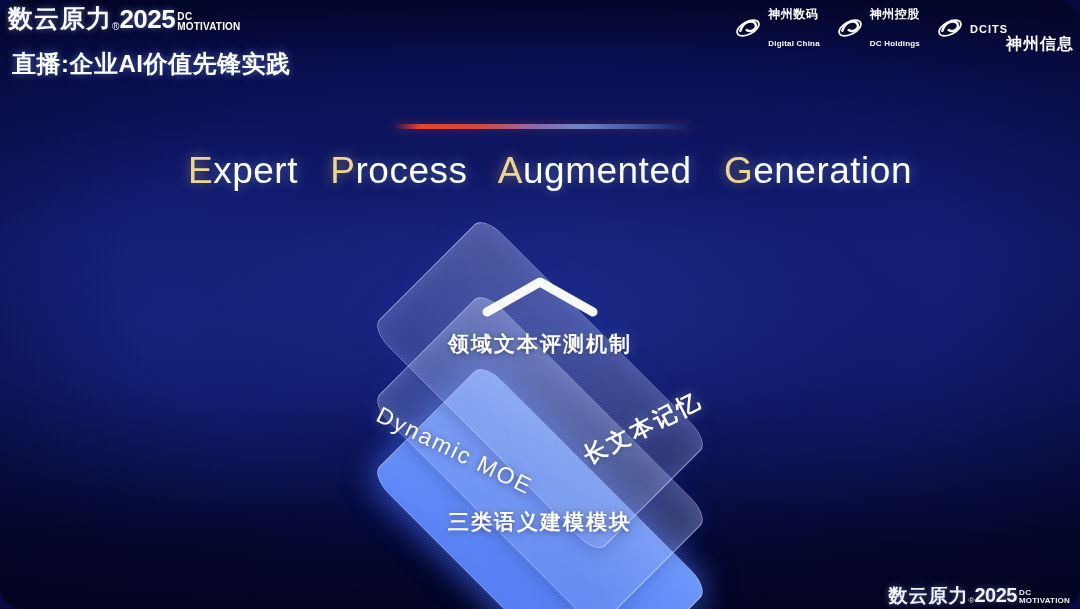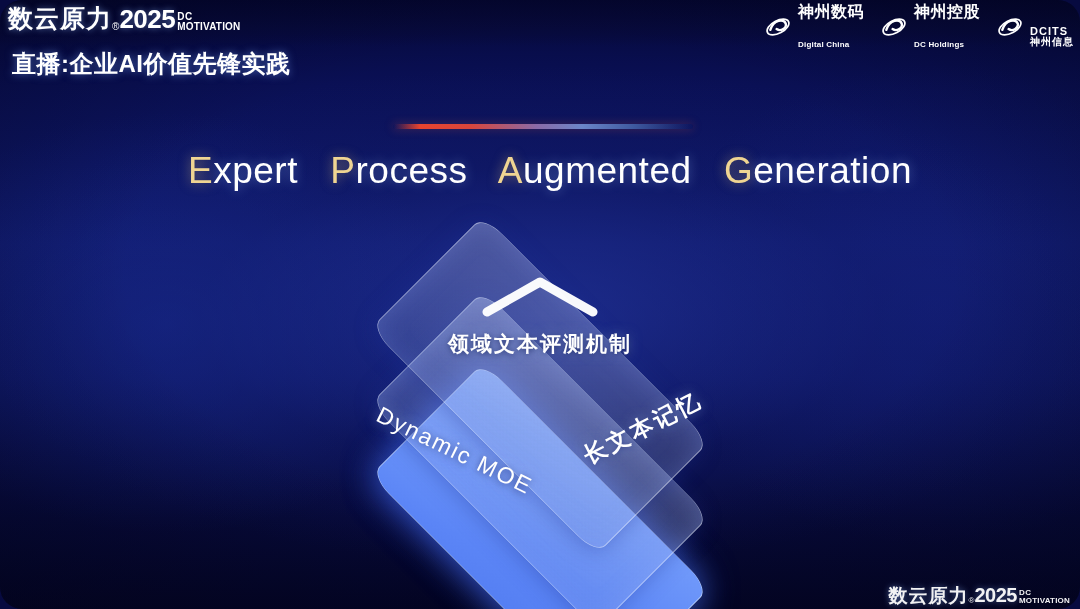--- a/index.html
+++ b/index.html
@@ -71,27 +71,27 @@
   #logo-bar {
     position:absolute; right:6px; top:4px;
     display:flex; align-items:center; gap:16px;
   }
   .corp-logo { display:flex; align-items:center; gap:6px; }
   .swirl { width:28px; height:26px; flex:none; }
   .corp-text { line-height:1.05; }
   .corp-cn {
     display:block;
     font-family:"DejaVu Sans","Liberation Sans",sans-serif;
-    font-size:16px; font-weight:bold; color:#ffffff; letter-spacing:0.5px;
+    font-size:12px; font-weight:bold; color:#ffffff; letter-spacing:0.5px;
   }
   .corp-en {
     display:block; font-size:8px; font-weight:bold;
     color:#ffffff; letter-spacing:0.2px;margin-top:20px;
   }
-  .corp-logo.dcits .corp-cn { font-size:10px; letter-spacing:1px; }
+  .corp-logo.dcits .corp-cn { font-size:16px; letter-spacing:1px;margin-left:36px; }
   .corp-logo.dcits .corp-en { font-size:11px; letter-spacing:1px; }
 
   
   #main-title {
     position:absolute; left:0; right:0; top:54px;
     text-align:center; white-space:nowrap;
   }
   #main-title .epag {
     font-family:"Liberation Sans",sans-serif;
     font-size:32px; font-weight:bold; letter-spacing:1px;
@@ -301,20 +301,21 @@
   <div id="stack">
 
     <div class="layer" id="layer-bot"></div>
     <div class="layer" id="layer-mid"></div>
     <div class="layer" id="layer-top"></div>
 
     <svg id="chevron-icon" viewBox="0 0 118 44">
       <path d="M6 38 L59 8 L112 38" fill="none" stroke="#ffffff" stroke-width="9" stroke-linecap="round" stroke-linejoin="round" opacity="0.97"></path>
     </svg>
 
+    <div class="lab" id="lab-bot">三类语义建模模块</div>
     <div class="lab" id="lab-moe">Dynamic MOE</div>
     <div class="lab" id="lab-mem">长文本记忆</div>
     <div class="lab" id="lab-top">领域文本评测机制</div>
   </div>
 
   <div id="brand-bottom" class="brandlogo">
     <span class="bl-cn">数云原力</span>
     <span class="bl-reg">®</span>
     <span class="bl-year">2025</span>
     <span class="bl-dc">

